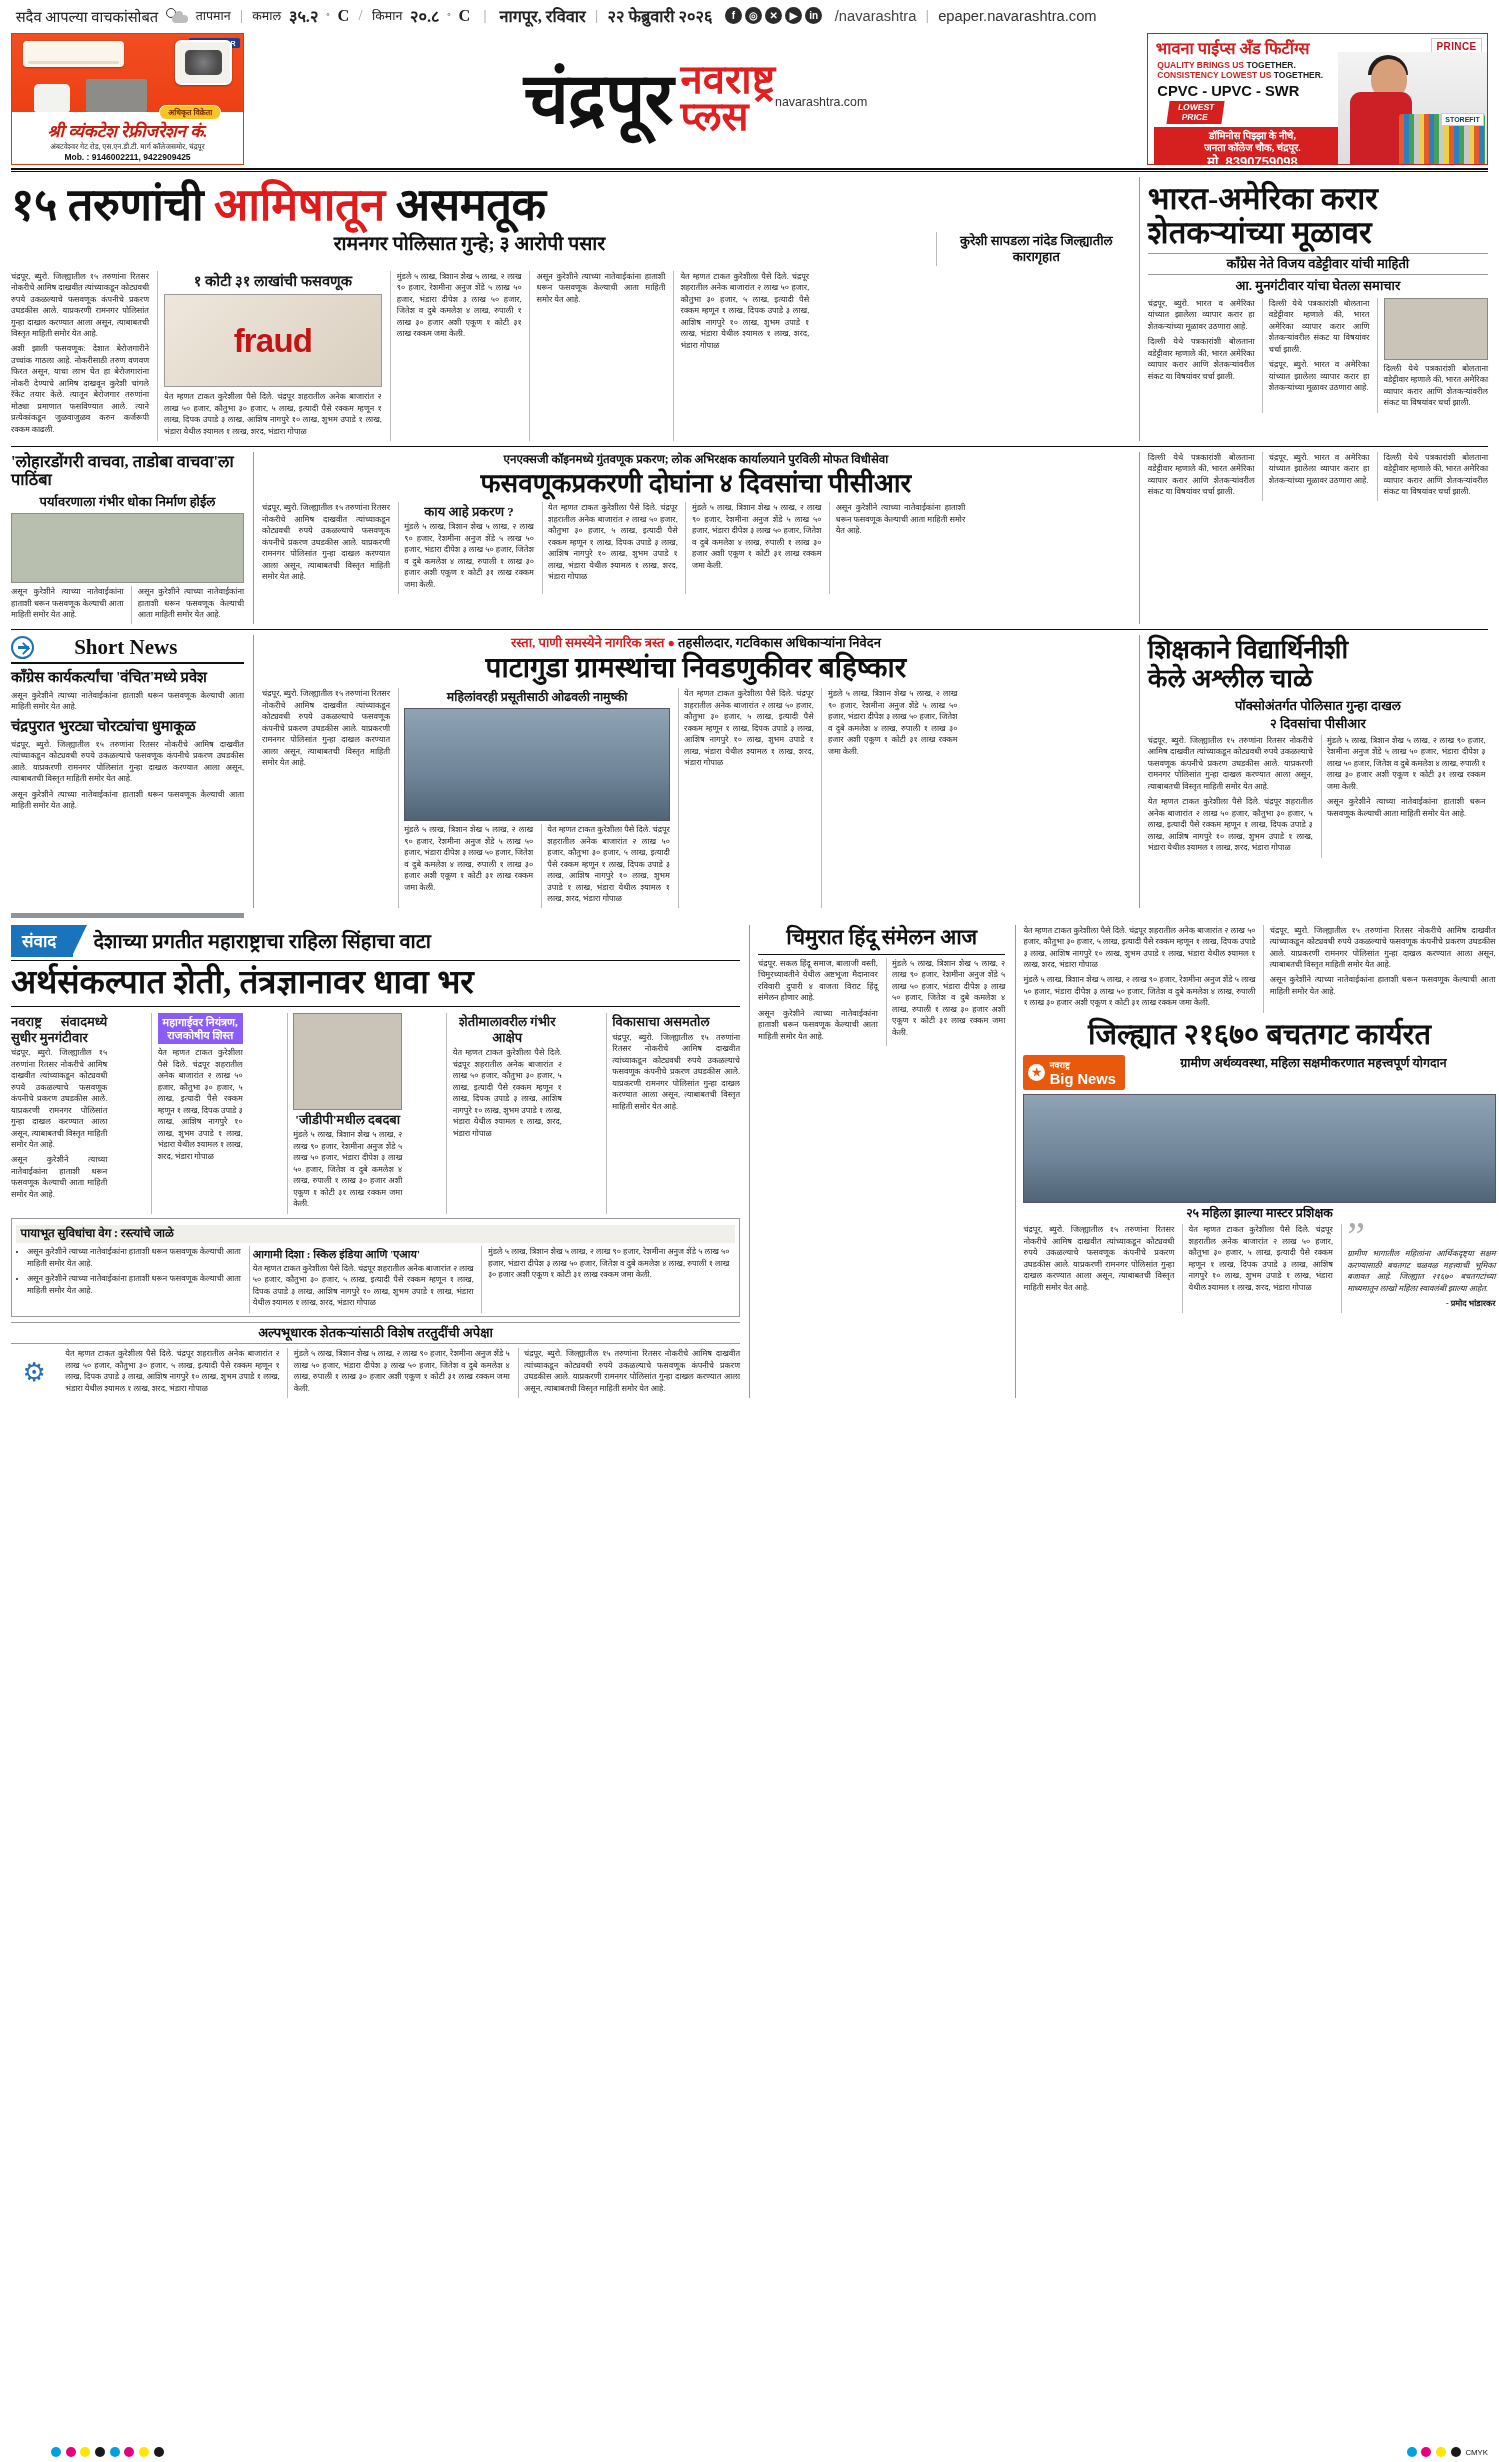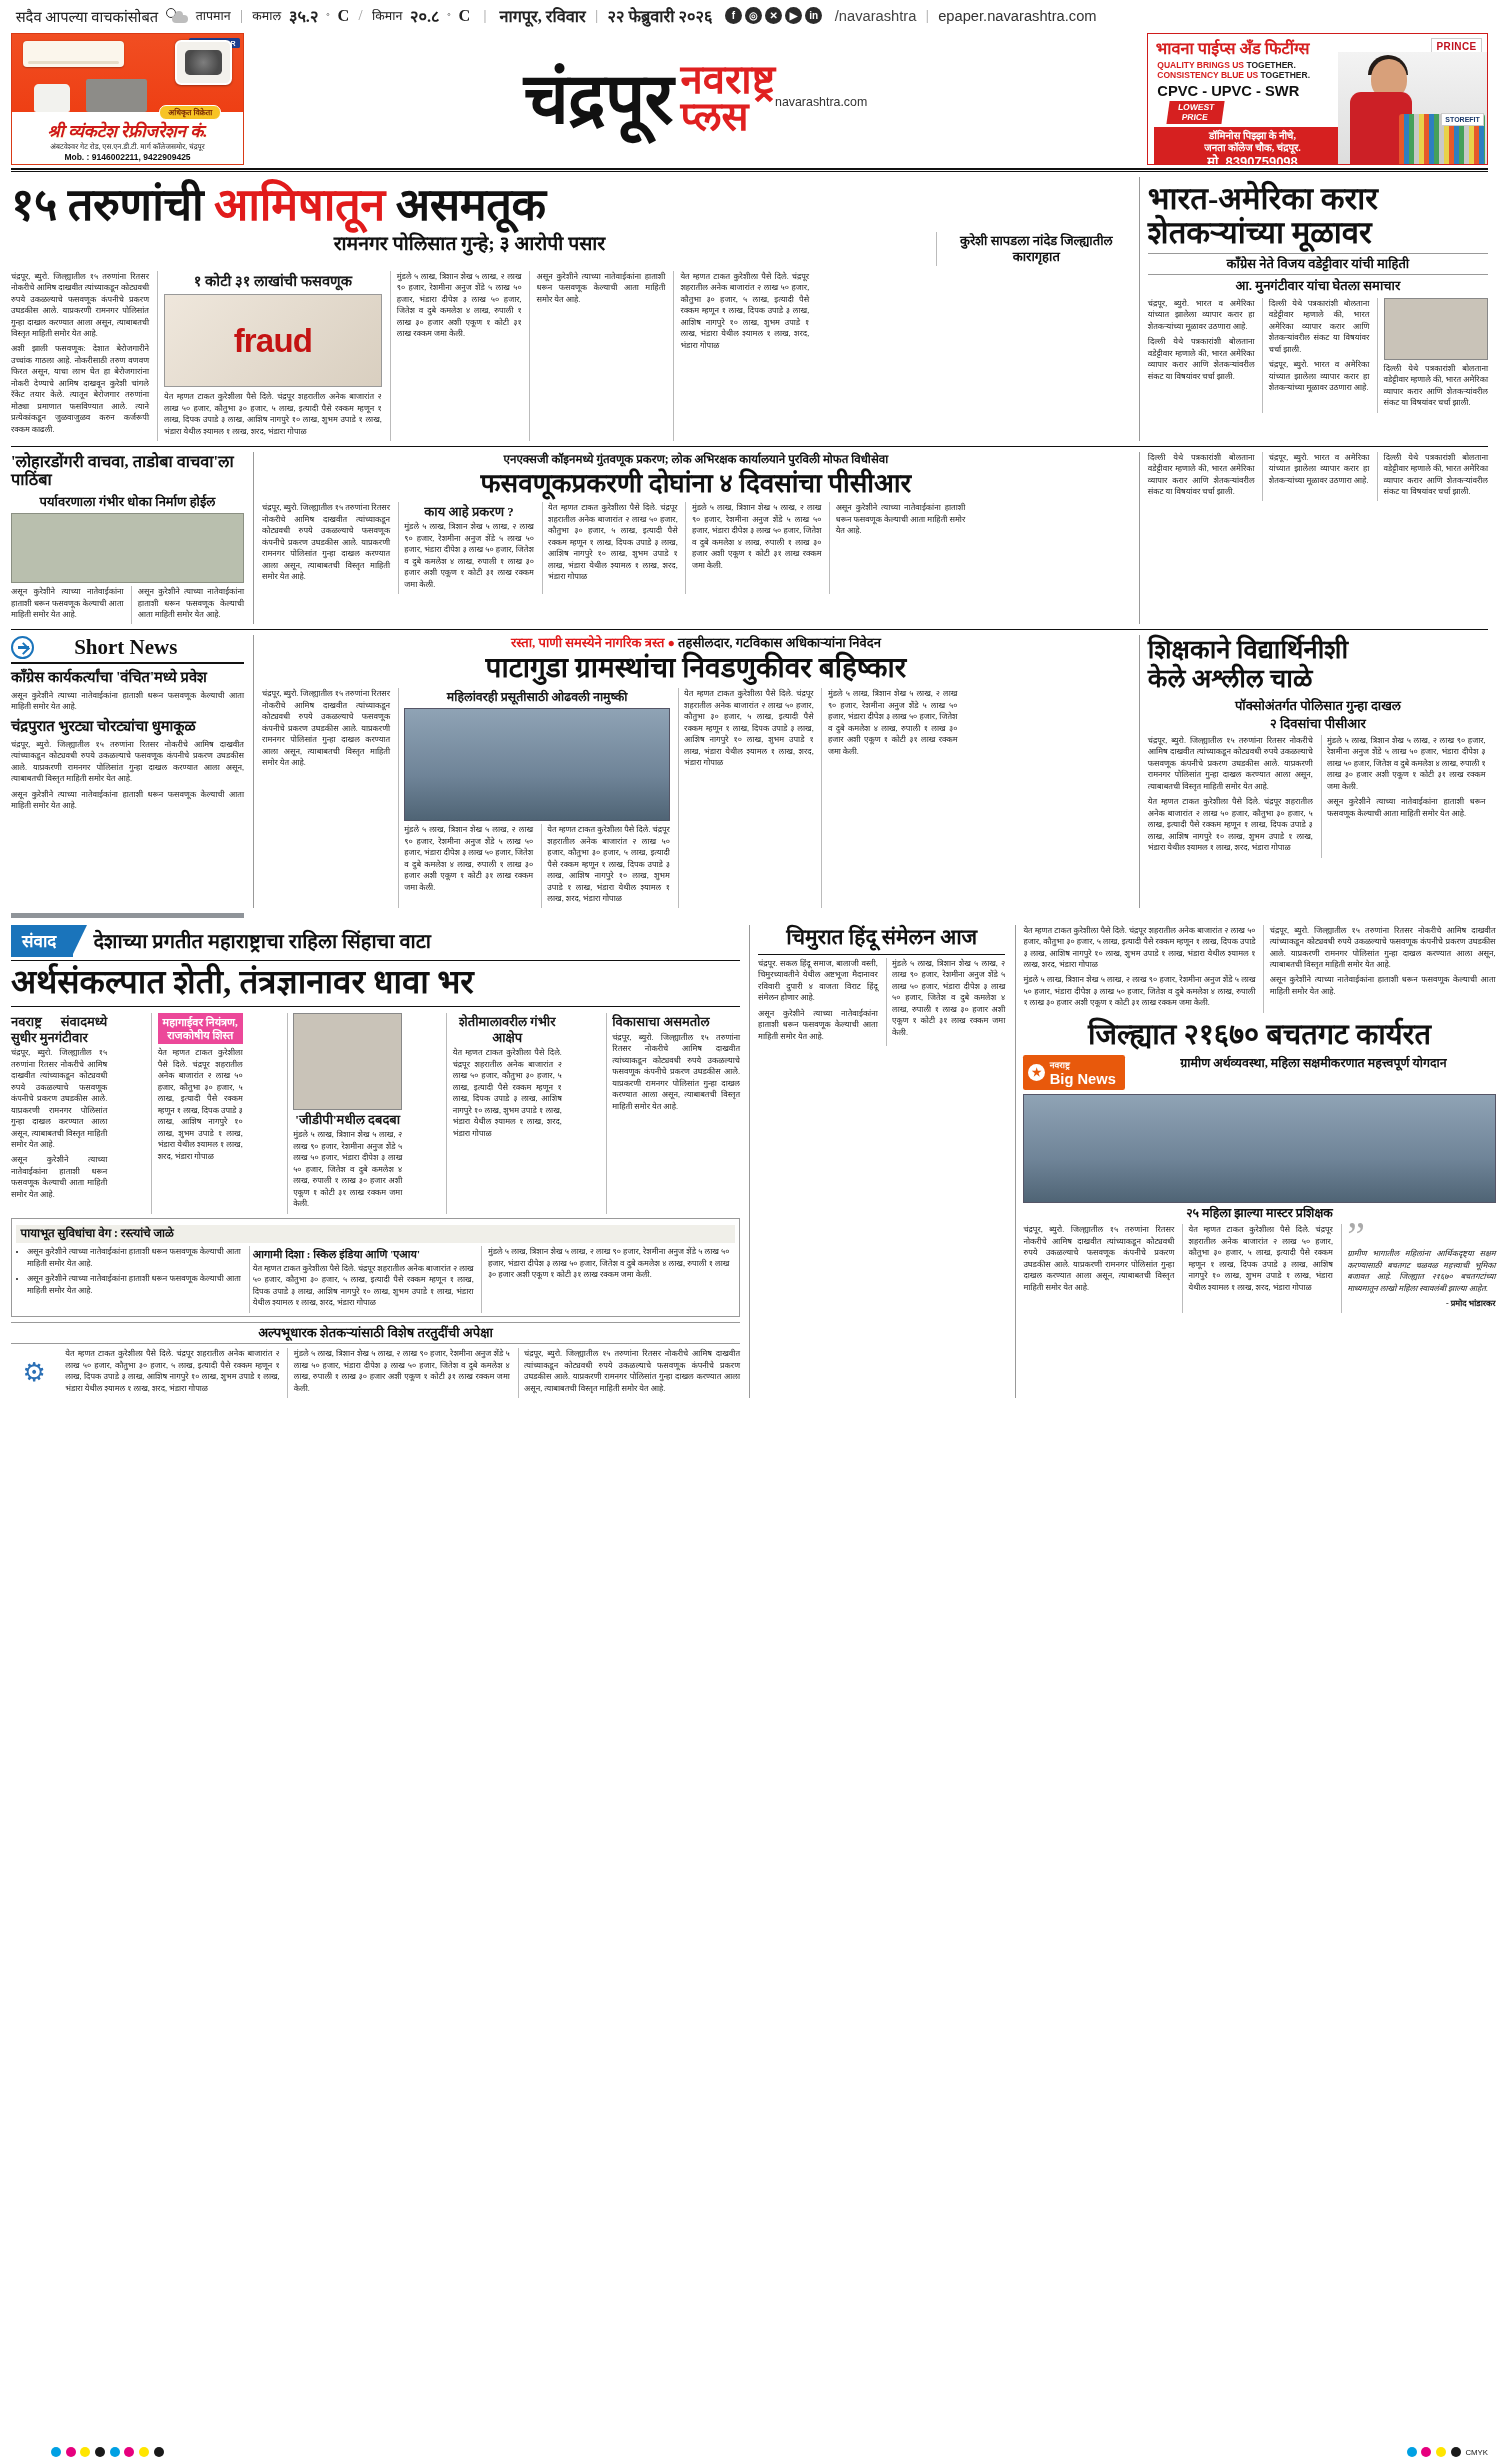--- a/index.html
+++ b/index.html
@@ -242,21 +242,21 @@
       <div class="mh-url">navarashtra.com</div>
     </div>
 
     <div class="ad-right">
       <span class="prince">PRINCE</span>
       <h3>भावना पाईप्स अँड फिटींग्स</h3>
       <div class="q1">
         <span>QUALITY BRINGS US </span><b>TOGETHER.</b>
       </div>
       <div class="q2">
-        <span>CONSISTENCY BLUE US </span><b>TOGETHER.</b>
+        <span>CONSISTENCY LOWEST US </span><b>TOGETHER.</b>
       </div>
       <div class="cpvc">CPVC - UPVC - SWR</div>
       <div class="lowest">
         <span>LOWEST</span><br><span>PRICE</span>
       </div>
       <div class="addr2">
         <span>डॉमिनोस पिझ्झा के नीचे,</span><br>
         <span>जनता कॉलेज चौक, चंद्रपूर.</span><br>
         <span class="mo">मो. 8390759098</span>
       </div>
@@ -473,21 +473,21 @@
       <div class="subhead" style="font-size:33px;">अर्थसंकल्पात शेती, तंत्रज्ञानावर धावा भर</div>
       <div class="hr-thin" style="margin:3.1px 0;"></div>
 
       <div class="cols" style="margin-top:6px;gap:44px;">
         <div class="col" style="width:124px;">
           <div class="kicker">नवराष्ट्र संवादमध्ये सुधीर मुनगंटीवार</div>
           <p>चंद्रपूर, ब्युरो. जिल्ह्यातील १५ तरुणांना रितसर नोकरीचे आमिष दाखवीत त्यांच्याकडून कोट्यवधी रुपये उकळल्याचे फसवणूक कंपनीचे प्रकरण उघडकीस आले. याप्रकरणी रामनगर पोलिसांत गुन्हा दाखल करण्यात आला असून, त्याबाबतची विस्तृत माहिती समोर येत आहे.</p>
           <p>असून कुरेशीने त्याच्या नातेवाईकांना हाताशी धरून फसवणूक केल्याची आता माहिती समोर येत आहे.</p>
         </div>
         <div class="col colsep" style="width:116px;padding-left:5.4px;">
-          <div style="background:#ec4899;color:#fff;font-weight:800;font-size:11px;padding:3.1px 4.7px;text-align:center;line-height:1.15;">
+          <div style="background:#8b5cf6;color:#fff;font-weight:800;font-size:11px;padding:3.1px 4.7px;text-align:center;line-height:1.15;">
             <span>महागाईवर नियंत्रण,</span><br><span>राजकोषीय शिस्त</span>
           </div>
           <p style="margin-top:3.1px;">येत म्हणत टाकत कुरेशीला पैसे दिले. चंद्रपूर शहरातील अनेक बाजारांत २ लाख ५० हजार, कौतुभा ३० हजार, ५ लाख, इत्यादी पैसे रक्कम म्हणून १ लाख, दिपक उपाडे ३ लाख, आशिष नागपुरे १० लाख, शुभम उपाडे १ लाख, भंडारा येथील श्यामल १ लाख, शरद, भंडारा गोपाळ</p>
         </div>
         <div class="col colsep" style="width:147px;padding-left:5.4px;">
           <div class="photo-box portrait" style="height:97px;"></div>
           <div class="kicker" style="text-align:center;margin-top:2.3px;">'जीडीपी'मधील दबदबा</div>
           <p>मुंडले ५ लाख, त्रिशान शेख ५ लाख, २ लाख ९० हजार, रेशमीना अनुज शेंडे ५ लाख ५० हजार, भंडारा दीपेश ३ लाख ५० हजार, जितेश व दुबे कमलेश ४ लाख, रुपाली १ लाख ३० हजार अशी एकूण १ कोटी ३१ लाख रक्कम जमा केली.</p>
         </div>
         <div class="col colsep" style="width:147px;padding-left:5.4px;">

